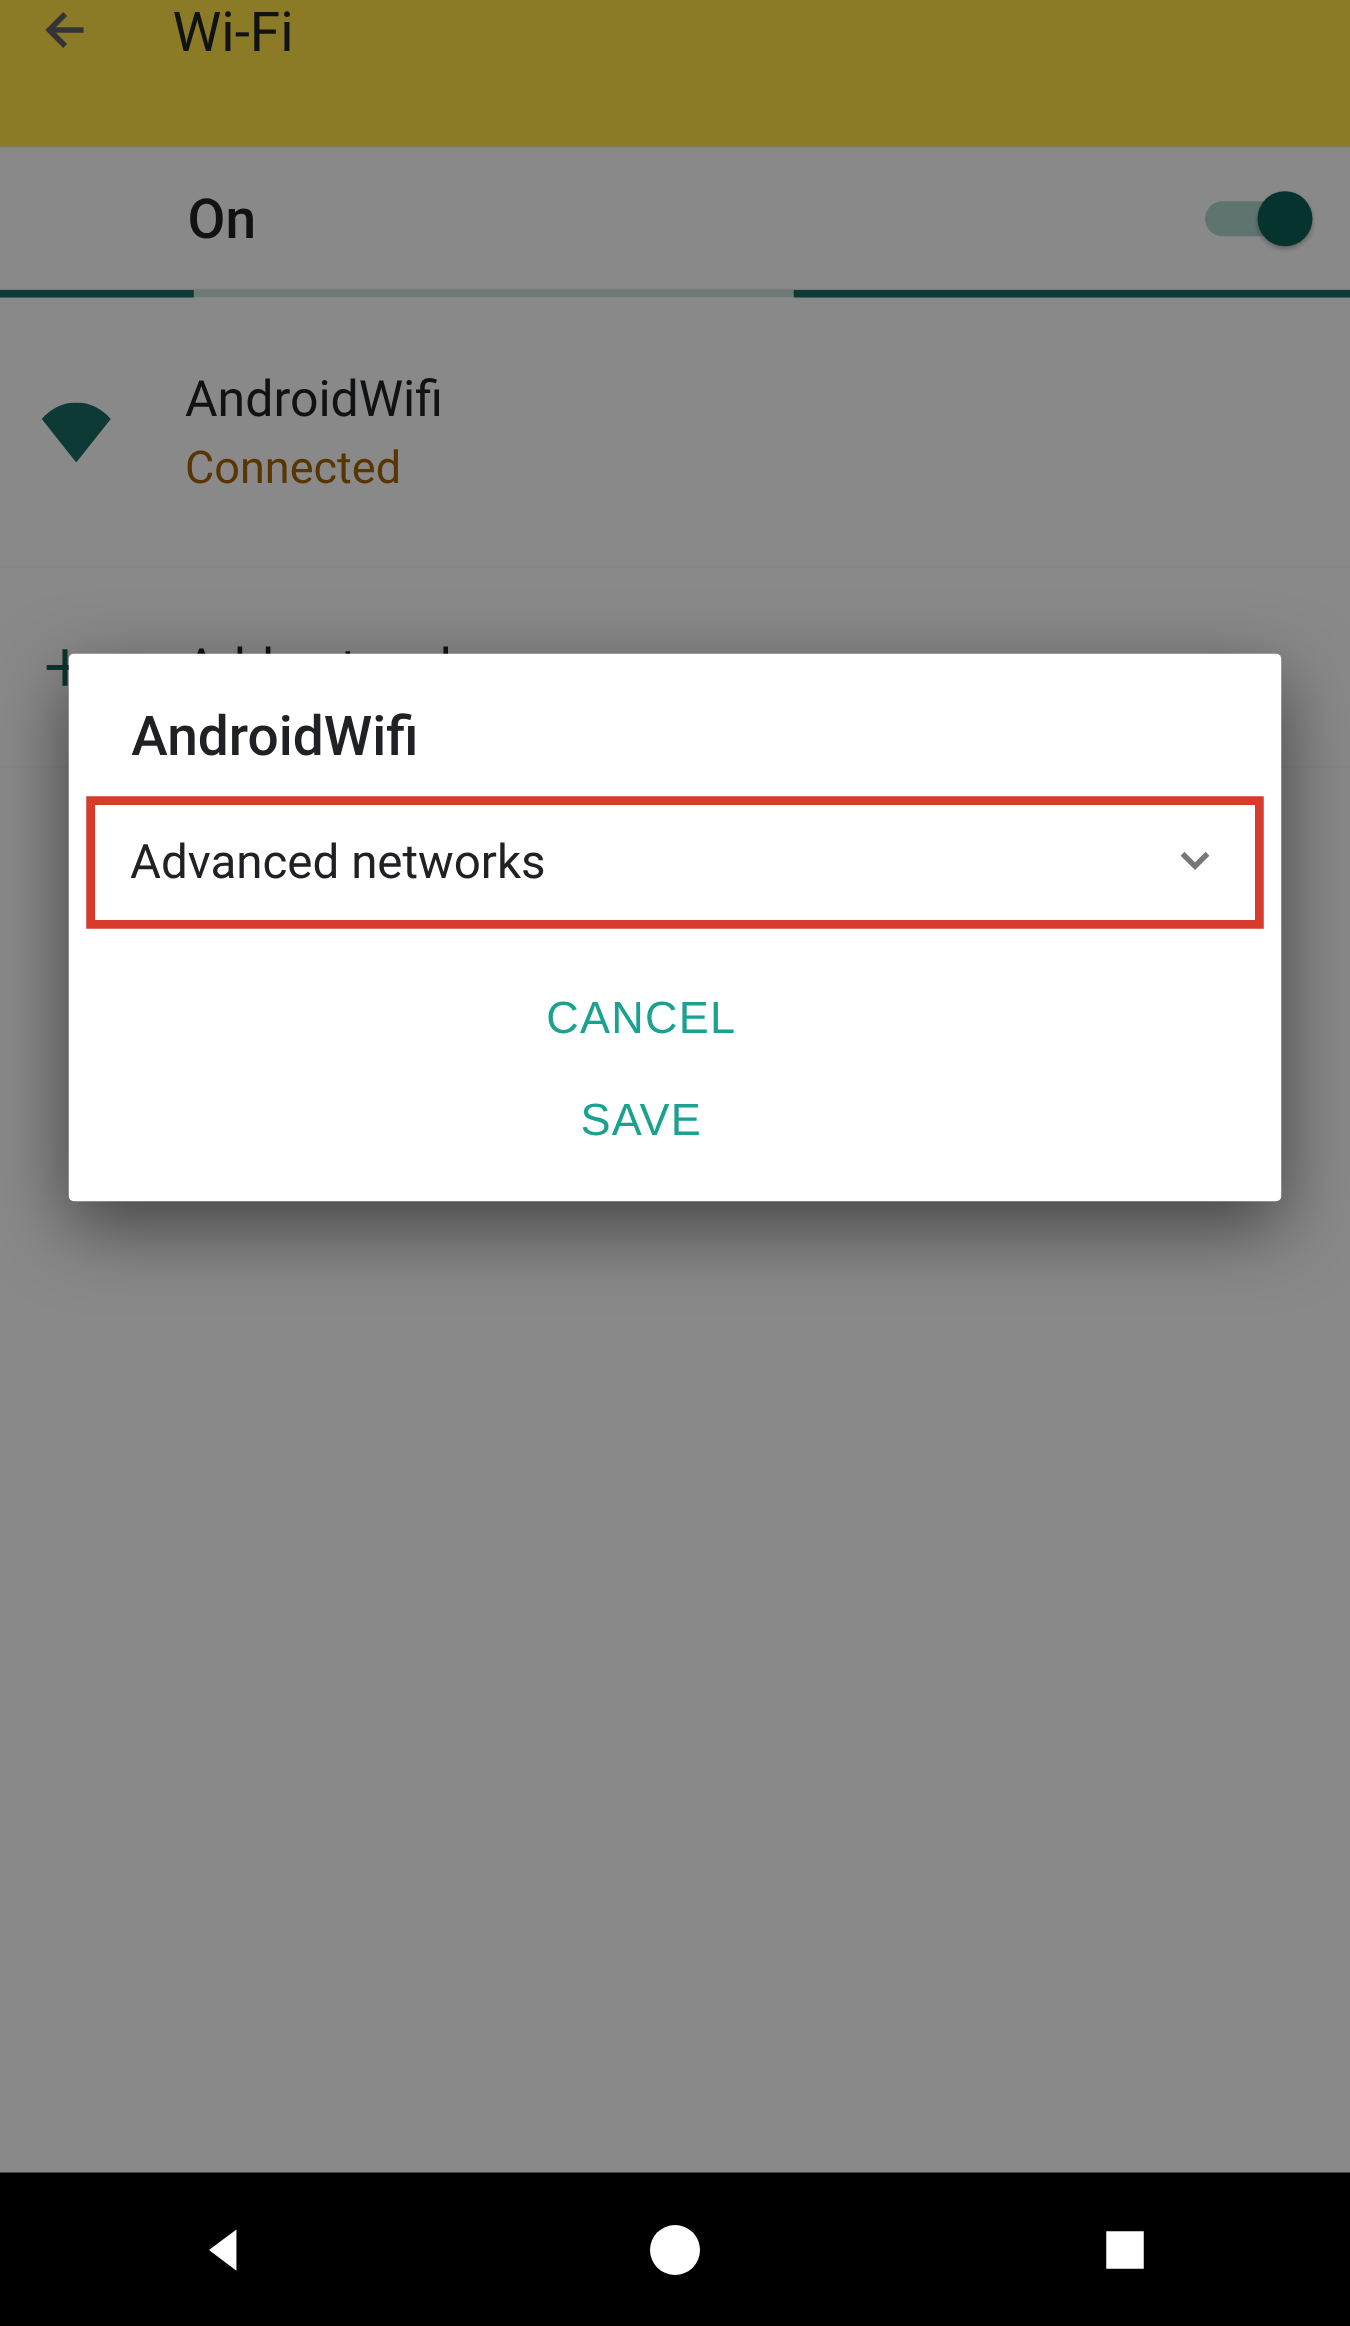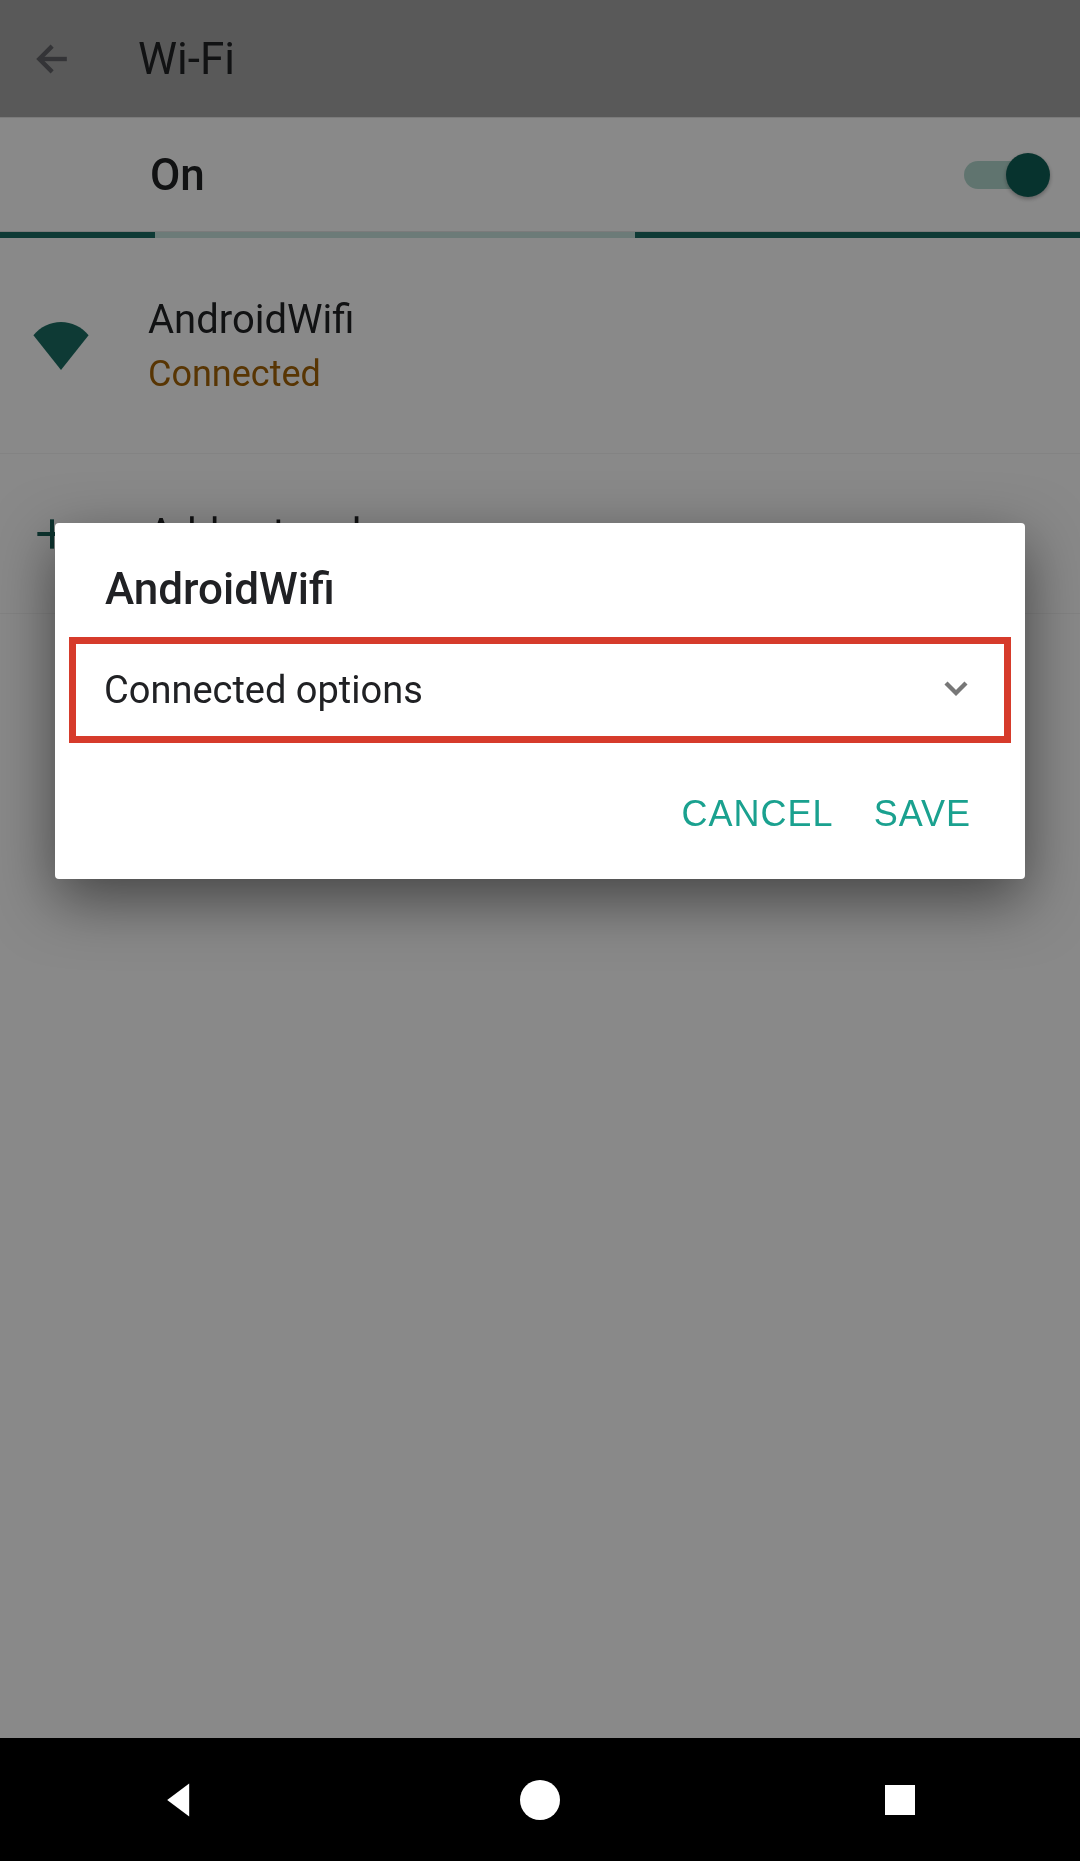--- a/index.html
+++ b/index.html
@@ -1,21 +1,21 @@
 <!DOCTYPE html>
 <html><head>
 <meta charset="utf-8">
 <style>
   * { box-sizing: border-box; margin: 0; padding: 0; }
   html, body { width: 1080px; height: 1861px; font-family: Roboto, "Helvetica Neue", Arial, sans-serif; background: #000; overflow: hidden; }
   .screen { position: relative; width: 1080px; height: 1861px; background: #fafafa; }
   .scrim { position: absolute; inset: 0; background: rgba(0,0,0,0.45); }
 
   
-  .appbar { height: 118px; background: #a3a3a3; display: flex; align-items: center; padding: 0 30px; border-bottom: 1px solid #e0e0e0; }
+  .appbar { height: 118px; background: #fde047; display: flex; padding: 0 30px; border-bottom: 1px solid #e0e0e0; }
   .appbar .back { width: 48px; height: 48px; display:flex; align-items:center; justify-content:center; color:#5f6064; }
   .appbar .title { margin-left: 60px; font-size: 44px; color:#202124; font-weight: 400; }
 
   
   .toggle-row { height: 114px; background:#fafafa; display:flex; align-items:center; padding: 0 30px 0 150px; justify-content:space-between; border-bottom: 1px solid #e0e0e0; gap: 18px; }
   .toggle-row .label { font-size: 44px; color:#202124; font-weight:500; }
   .switch { position: relative; width: 86px; height: 44px; }
   .switch .track { position:absolute; top:8px; left:0; width:72px; height:28px; border-radius:14px; background:#b0d4cb; }
   .switch .thumb { position:absolute; top:0; right:0; width:44px; height:44px; border-radius:50%; background:#0e5e55; box-shadow:0 2px 4px rgba(0,0,0,0.3); }
 
@@ -37,21 +37,21 @@
   
   .navbar { position:absolute; left:0; right:0; bottom:0; height: 123px; background:#000; display:flex; align-items:center; justify-content:space-around; }
   .navbtn { color:#fff; display:flex; align-items:center; justify-content:center; width:160px; height:80px; }
 
   
   .dialog { position:absolute; left:55px; right:55px; top:523px; background:#fff; border-radius:4px; box-shadow:0 20px 60px rgba(0,0,0,0.5); padding: 40px 0 0 0; }
   .dialog .dlg-title { font-size: 44px; font-weight:500; color:#202124; padding: 0 50px 14px 50px; }
   .adv-row { margin: 8px 14px 0 14px; border: 7px solid #d63b2b; padding: 24px 28px; display:flex; align-items:center; justify-content:space-between; }
   .adv-row .adv-label { font-size: 38px; color:#202124; }
   .adv-row .chev { color:#777; }
-  .dlg-actions { display:flex; justify-content:flex-end; gap: 40px; padding: 50px 54px 44px 0; }
+  .dlg-actions { display:flex; justify-content:flex-end; gap: 40px; padding: 50px 54px 44px 0; flex-direction: column; }
   .dlg-actions .btn { font-size: 36px; font-weight:500; color:#1aa18f; letter-spacing:1px; background:none; border:none; }
 
 </style>
 </head>
 <body>
 
 <div class="screen">
 
   <div class="appbar">
     <div class="back">
@@ -111,21 +111,21 @@
         <div class="secondary">1 network</div>
       </div>
     </div>
   </div>
 
   <div class="scrim"></div>
 
   <div class="dialog">
     <div class="dlg-title">AndroidWifi</div>
     <div class="adv-row">
-      <div class="adv-label">Connected options</div>
+      <div class="adv-label">Advanced networks</div>
       <div class="chev">
         <svg width="40" height="40" viewBox="0 0 24 24" fill="none" stroke="currentColor" stroke-width="2.6">
             <path d="M6 9l6 6 6-6"></path>
           </svg>
       </div>
     </div>
     <div class="dlg-actions">
       <button class="btn">CANCEL</button>
       <button class="btn">SAVE</button>
     </div>

